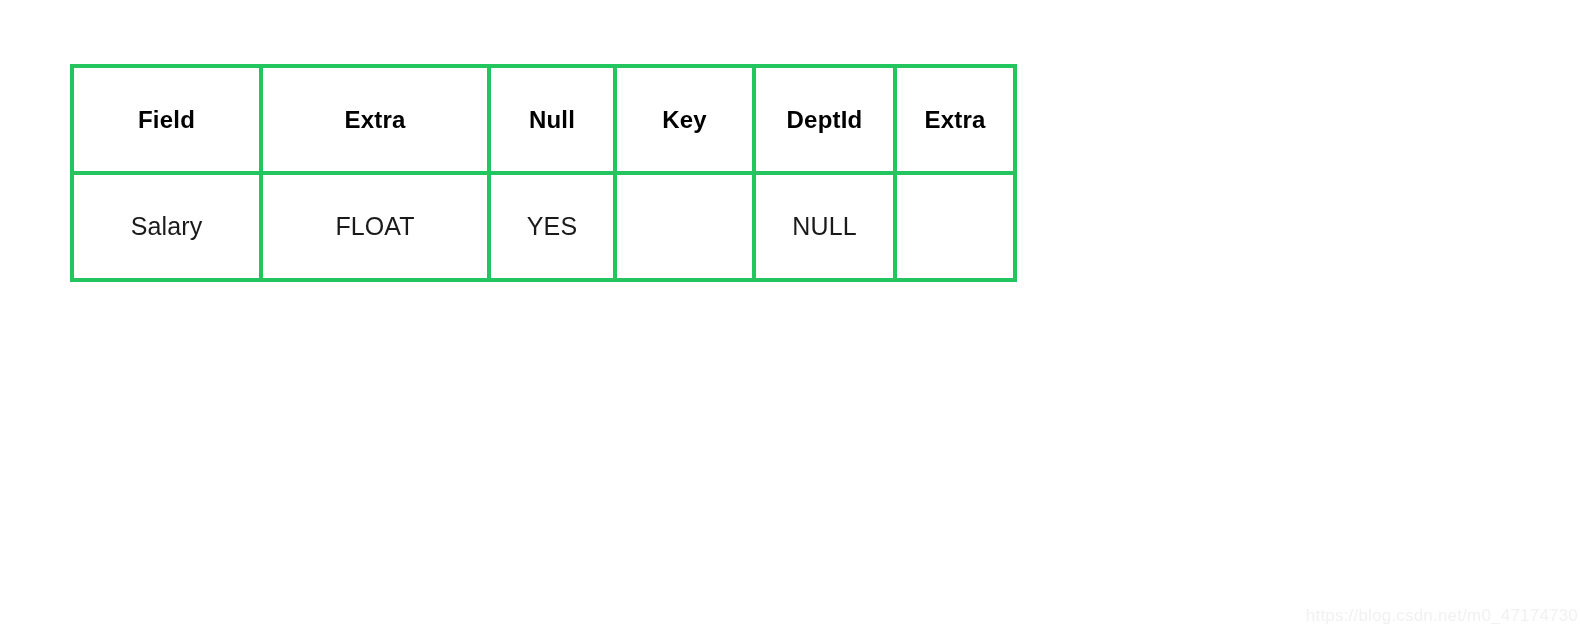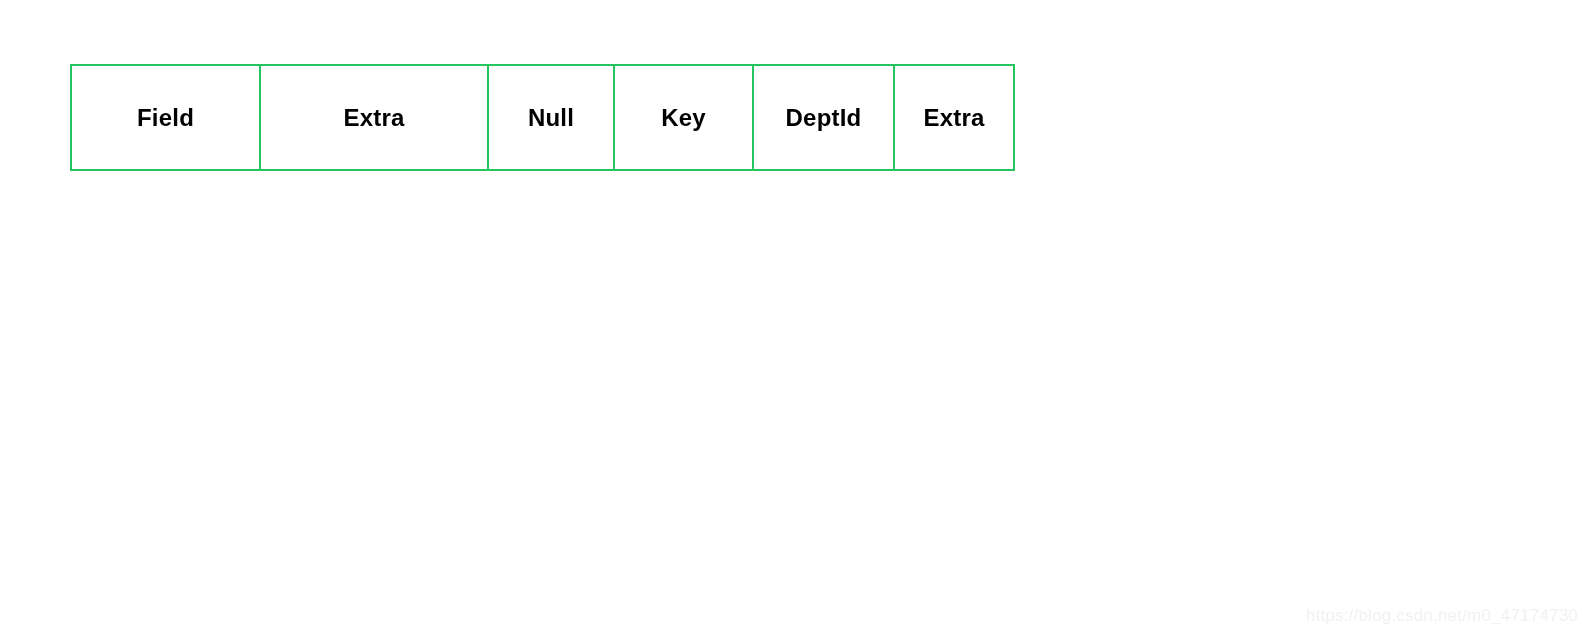--- a/index.html
+++ b/index.html
@@ -18,21 +18,21 @@
   #schema-table {
     position: absolute;
     left: 70px;
     top: 64px;
     border-collapse: collapse;
     table-layout: fixed;
   }
 
   #schema-table td,
   #schema-table th {
-    border: 2px solid #22c55e;
+    border: 4px solid #22c55e;
     text-align: center;
     vertical-align: middle;
     padding: 0;
     height: 103px;
     color: #1a1a1a;
     font-size: 25px;
     font-weight: normal;
     letter-spacing: 0.1px;
     white-space: nowrap;
   }
@@ -79,16 +79,24 @@
     <tr>
       <th>Field</th>
       <th>Extra</th>
       <th>Null</th>
       <th>Key</th>
       <th>DeptId</th>
       <th>Extra</th>
     </tr>
   </thead>
   <tbody>
+    <tr>
+      <td>Salary</td>
+      <td>FLOAT</td>
+      <td>YES</td>
+      <td></td>
+      <td>NULL</td>
+      <td></td>
+    </tr>
   </tbody>
 </table>
 
 <div id="watermark">https://blog.csdn.net/m0_47174730</div>
 
 </body></html>

